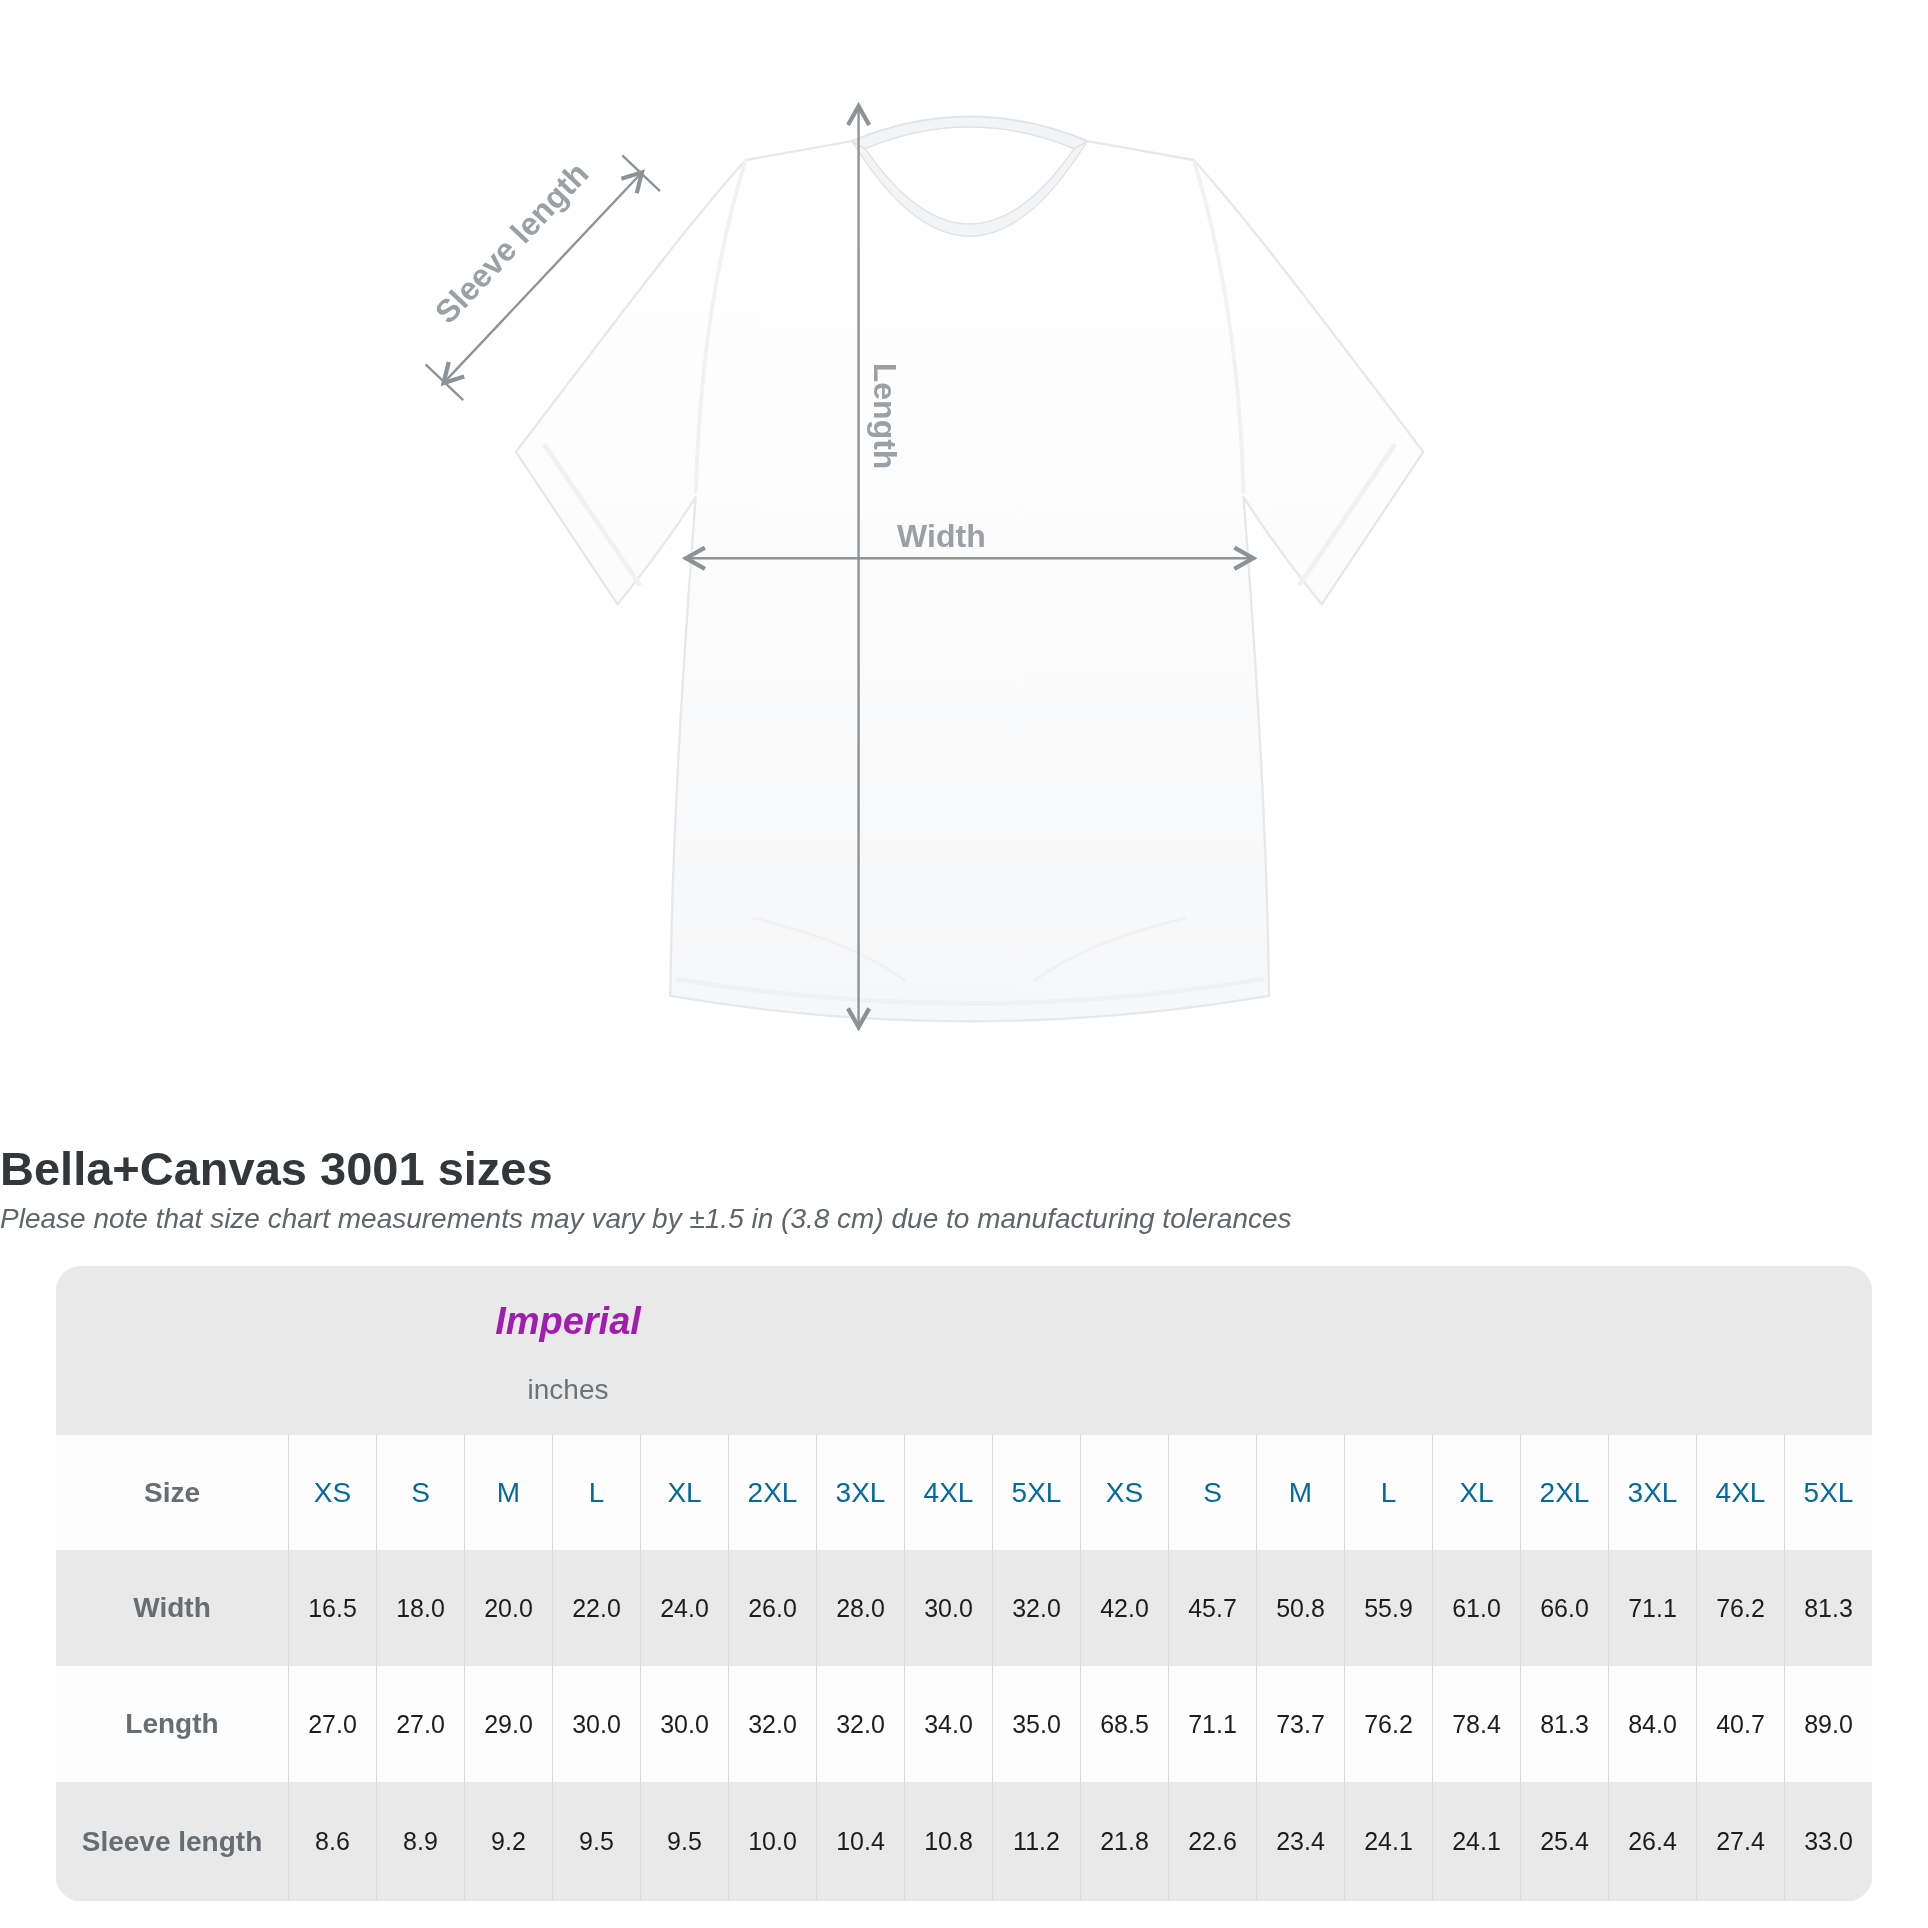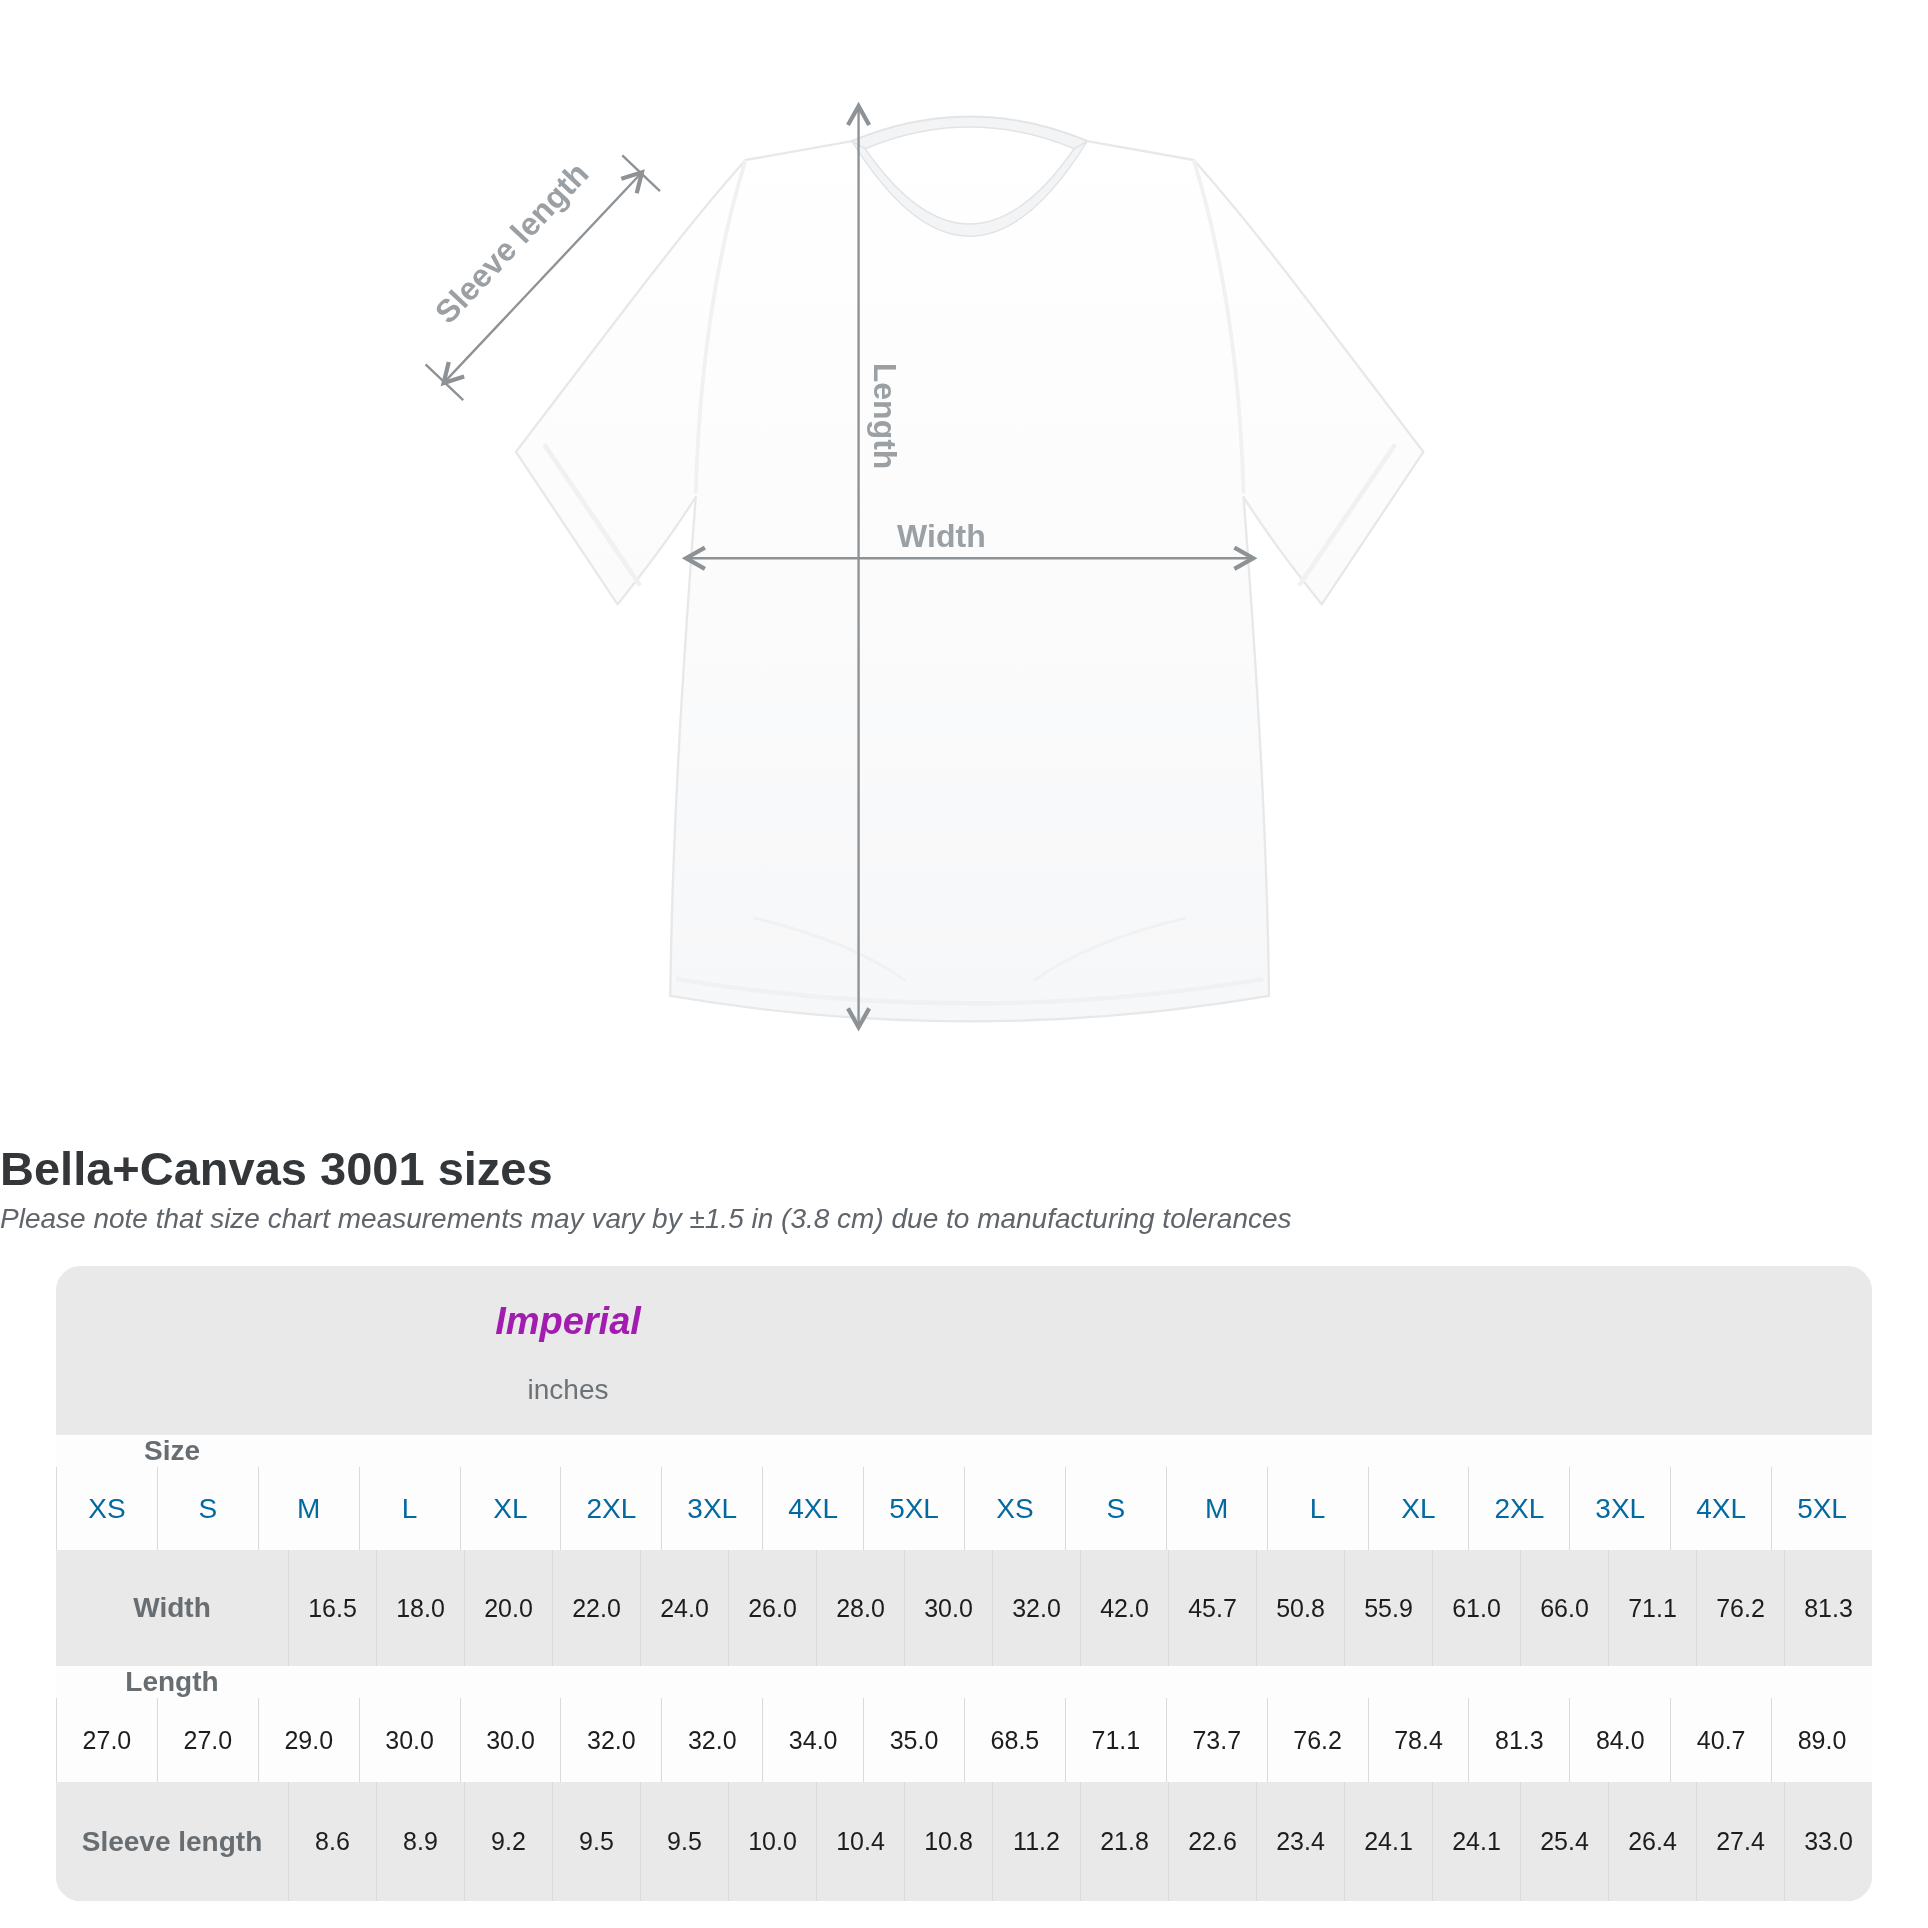--- a/index.html
+++ b/index.html
@@ -34,21 +34,21 @@
   }
   .unit-cell.imperial { width:calc(232px + (100% - 232px) / 2); }
   .unit-cell.metric   { flex:1; }
   .unit-title { font-size:38px; font-weight:bold; font-style:italic; color:#a21caf; }
   .unit-sub   { margin-top:31px; font-size:28px; color:#6c7276; }
 
   .trow { display:flex; }
   .trow.sizes  { height:115px; }
   .trow.datarow{ height:116px; }
   .trow.lastrow{ height:119px; }
-  .bg-white { background:#fdfdfe;flex-direction:column; }
+  .bg-white { background:#fdfdfe; }
   .bg-gray  { background:#e9e9e9; }
 
   .cell.label {
     width:232px; display:flex; align-items:center; justify-content:center;
     font-size:28px; font-weight:bold; color:#676d71;
   }
   .cells {
     flex:1; display:grid; grid-template-columns:repeat(18,1fr);
   }
   .cells > span {

